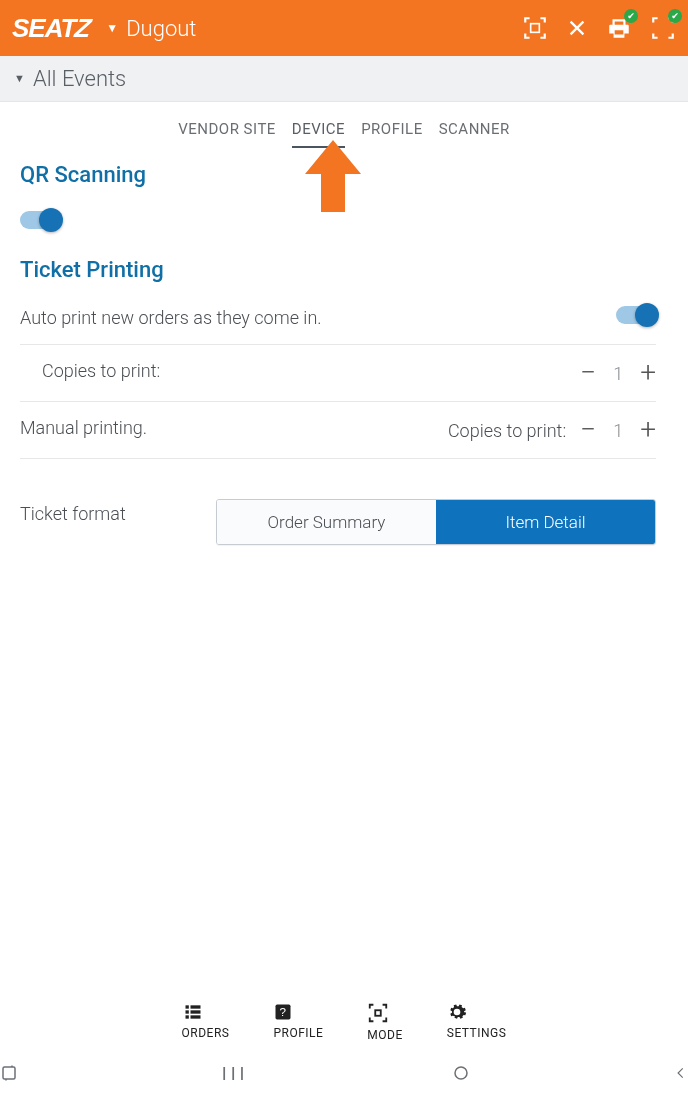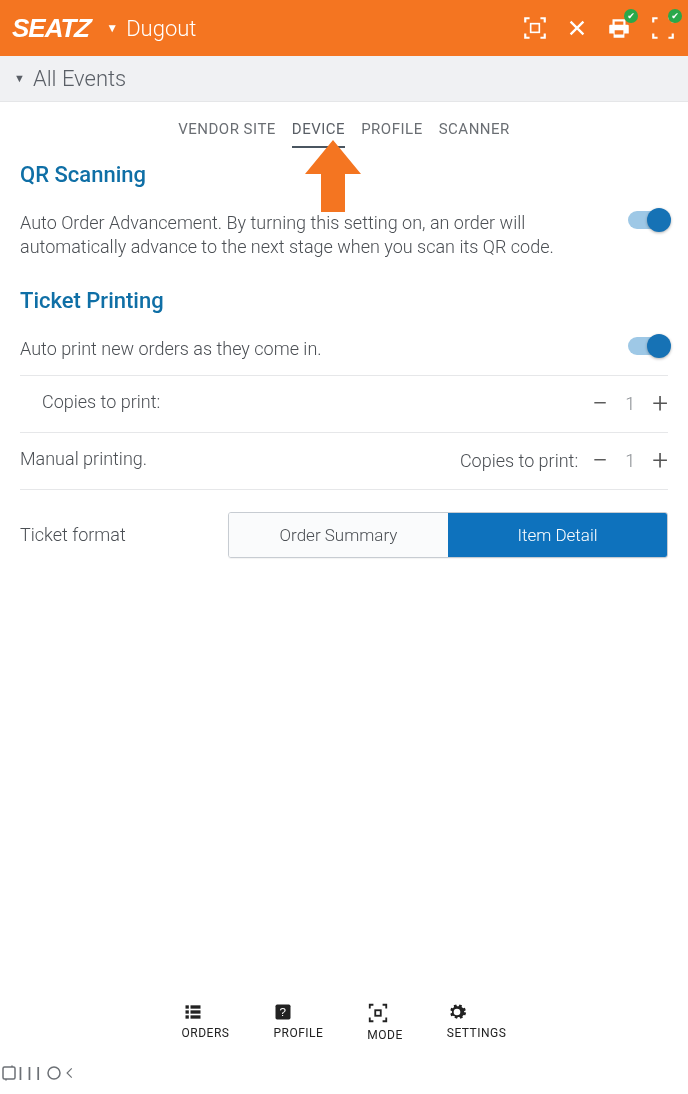--- a/index.html
+++ b/index.html
@@ -75,21 +75,21 @@
     position:absolute;
     left:0; right:0; bottom:-10px;
     height:2px; background:#4a5560;
   }
   .pointer-arrow {
     position:absolute;
     left:305px; top:140px;
     width:56px; height:72px;
     z-index:5;
   }
-  .content { padding: 6px 20px 0 20px; }
+  .content { padding: 6px 32px 0 20px; }
   .section-title {
     color:#0f6fa6;
     font-size:22px;
     font-weight:500;
     margin: 6px 0 10px 0;
   }
   .row {
     border-bottom:1px solid #e6e7e9;
     padding: 14px 0;
     display:flex;
@@ -116,38 +116,39 @@
   .toggle.off .knob { left:-3px; background:#fafafa; }
   .stepper { display:flex; align-items:center; gap:16px; font-size:22px; color:#555;}
   .stepper .val { color:#8a8e93; font-size:18px; min-width:12px; text-align:center;}
   .stepper .btn { cursor:pointer; font-weight:300; font-size:28px; line-height:1; }
   .manual-row .txt2 { color:#4b4f54; font-size:18px; font-weight:300; margin-right:8px;}
   .format-row { align-items:center; }
   .seg {
     display:flex; width:440px; border:1px solid #c7ccd2; border-radius:3px;
     overflow:hidden; margin-left:auto;
     box-shadow:0 1px 1px rgba(0,0,0,.05);
+    margin-top:18px;
   }
   .seg .opt {
     flex:1; text-align:center; padding:12px 4px; font-size:17px;
     color:#4b4f54; background:#fafbfc; cursor:pointer;
   }
   .seg .opt.sel { background:#0e72bd; color:#ffffff; }
   .footer {
     position:absolute;
     left:0; right:0; bottom:42px;
     display:flex; justify-content:center; gap:44px;
     padding:10px 0;
     color:#222;
   }
   .footer .item { text-align:center; font-size:12px; letter-spacing:0.5px; color:#222;}
   .footer .ico { font-size:20px; display:block; margin-bottom:4px;}
   .navbar {
     position:absolute; left:0; right:0; bottom:0; height:42px;
-    display:flex; justify-content:flex-start; align-items:center;
+    display:flex; justify-content:space-between; align-items:center;
     color:#6c7075; font-size:18px;
   }
   svg { display:block; }
 </style>
 </head>
 <body>
 
 <div class="header">
   <span class="logo">SEAT<span class="z">Z</span></span>
   <span class="caret">▼</span>
@@ -194,21 +195,20 @@
 <div class="pointer-arrow">
   <svg viewBox="0 0 56 72" width="56" height="72">
     <polygon points="28,0 56,34 40,34 40,72 16,72 16,34 0,34" fill="#f47521"></polygon>
   </svg>
 </div>
 
 <div class="content">
   <div class="section-title">QR Scanning</div>
 
   <div class="row noborder">
-    <div class="txt">Auto Order Advancement. By turning this setting on, an order will automatically advance to the next stage when you scan its QR code.</div>
     <div class="ctrl">
       <div class="toggle on">
           <div class="knob"></div>
         </div>
     </div>
   </div>
 
   <div class="section-title" style="margin-top:14px;">Ticket Printing</div>
 
   <div class="row">

